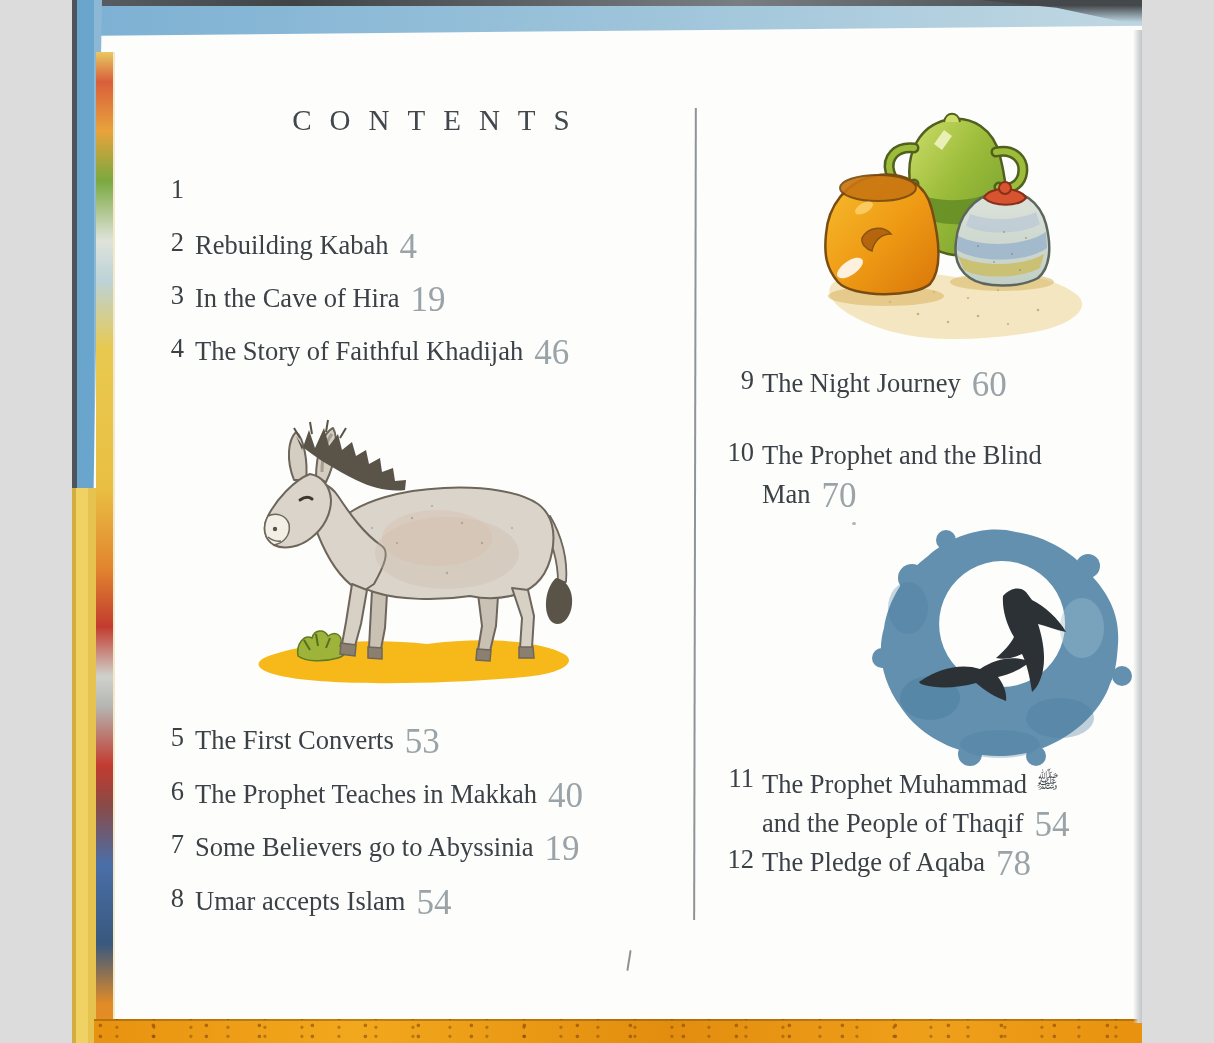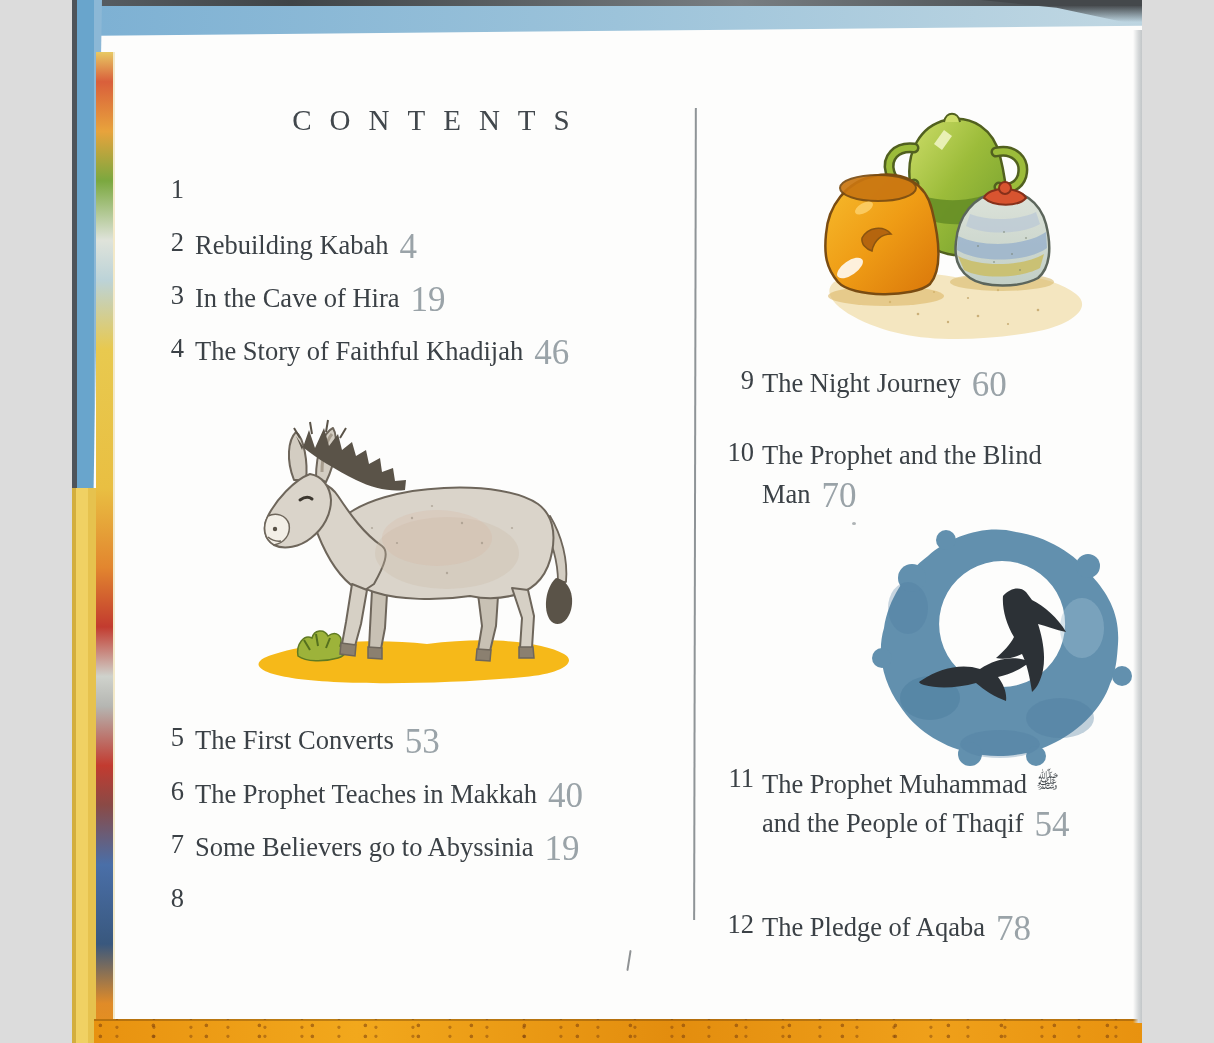--- a/index.html
+++ b/index.html
@@ -100,41 +100,42 @@
   <div class="row row-l" style="top:775px">
     <span class="num">6</span>
     <span class="title"><span>The Prophet Teaches in Makkah</span><span class="pg">40</span></span>
   </div>
   <div class="row row-l" style="top:828px">
     <span class="num">7</span>
     <span class="title"><span>Some Believers go to Abyssinia</span><span class="pg">19</span></span>
   </div>
   <div class="row row-l" style="top:882px">
     <span class="num">8</span>
+    <span class="title"><span>Umar accepts Islam</span><span class="pg">54</span></span>
   </div>
 
   <div class="row row-r" style="top:364px">
     <span class="num">9</span>
     <span class="title"><span>The Night Journey</span><span class="pg">60</span></span>
   </div>
   <div class="row row-r two" style="top:436px">
     <span class="num">10</span>
     <span class="title">
       <span class="line"><span>The Prophet and the Blind</span></span>
       <span class="line"><span>Man</span><span class="pg">70</span></span>
     </span>
   </div>
   <div class="row row-r two" style="top:762px">
     <span class="num">11</span>
     <span class="title">
       <span class="line"><span>The Prophet Muhammad</span><span class="honorific">ﷺ</span></span>
       <span class="line"><span>and the People of Thaqif</span><span class="pg">54</span></span>
     </span>
   </div>
-  <div class="row row-r" style="top:908px">
+  <div class="row row-r" style="top:843px">
     <span class="num">12</span>
     <span class="title"><span>The Pledge of Aqaba</span><span class="pg">78</span></span>
   </div>
 
   <div class="illus" style="left:726px;top:86px;width:320px;height:265px;">
     <svg width="320" height="265" viewBox="0 0 320 265">
       <defs>
         <linearGradient id="go" x1="0" y1="0" x2="1" y2="1">
           <stop offset="0" stop-color="#f7bd2e"></stop>
             <stop offset=".5" stop-color="#ef9c15"></stop>

